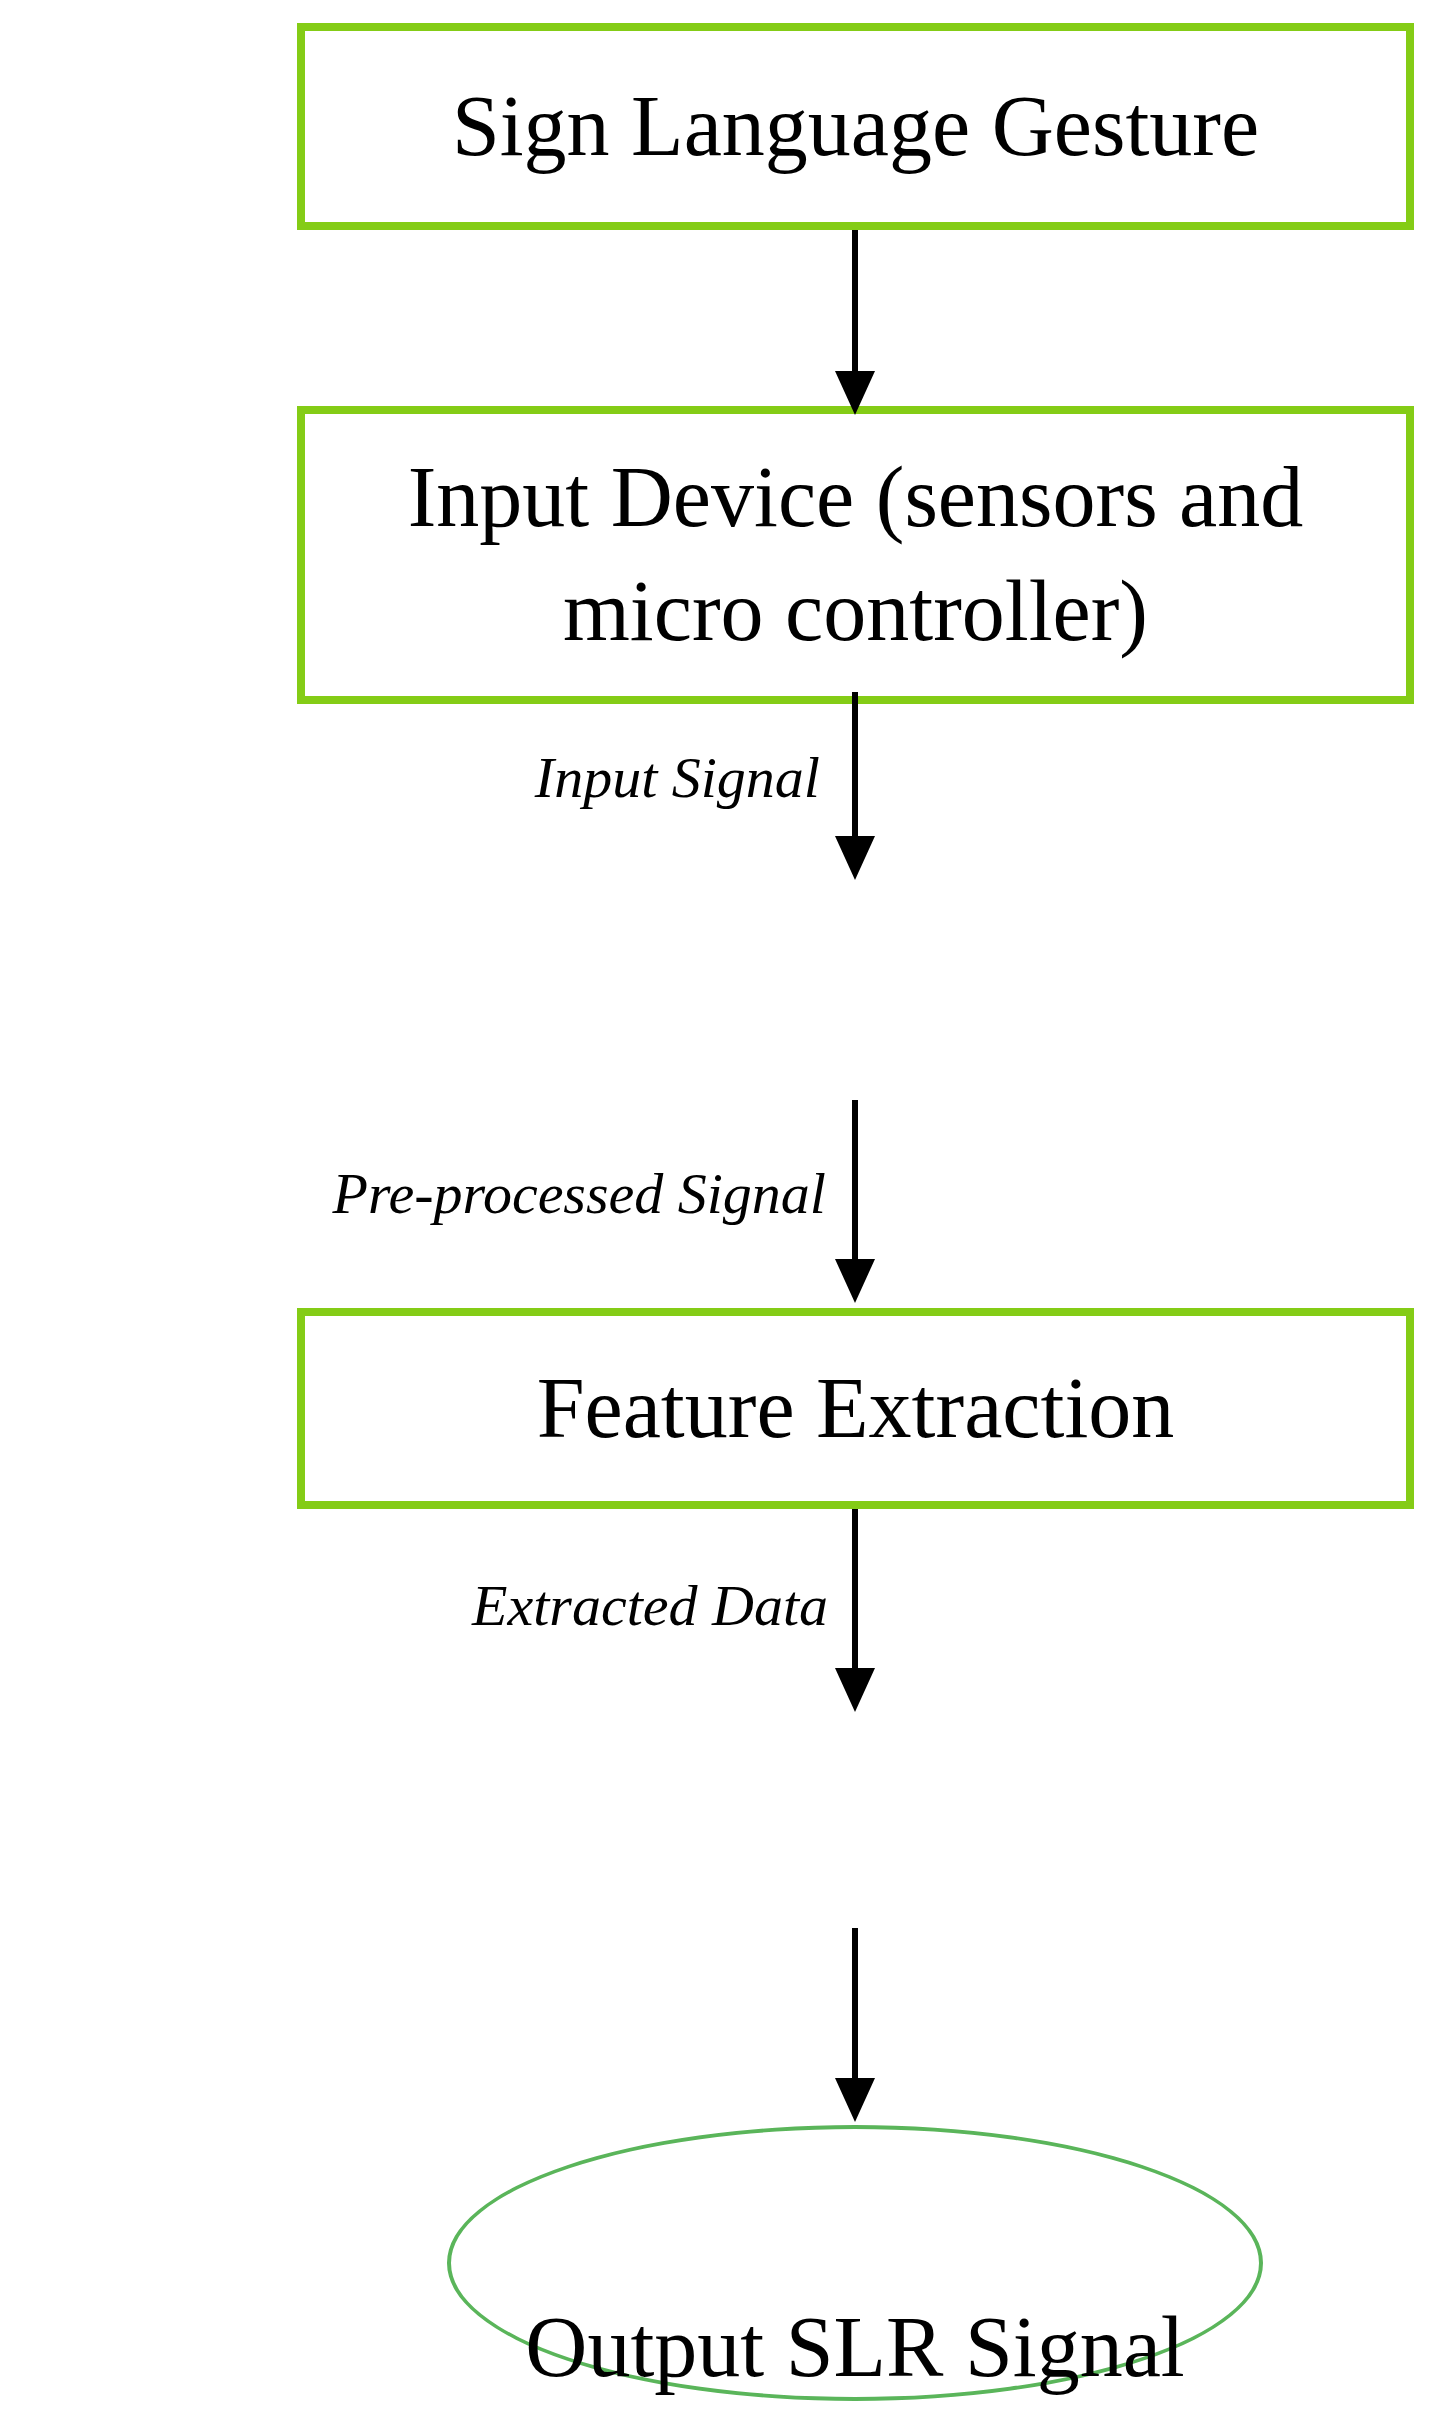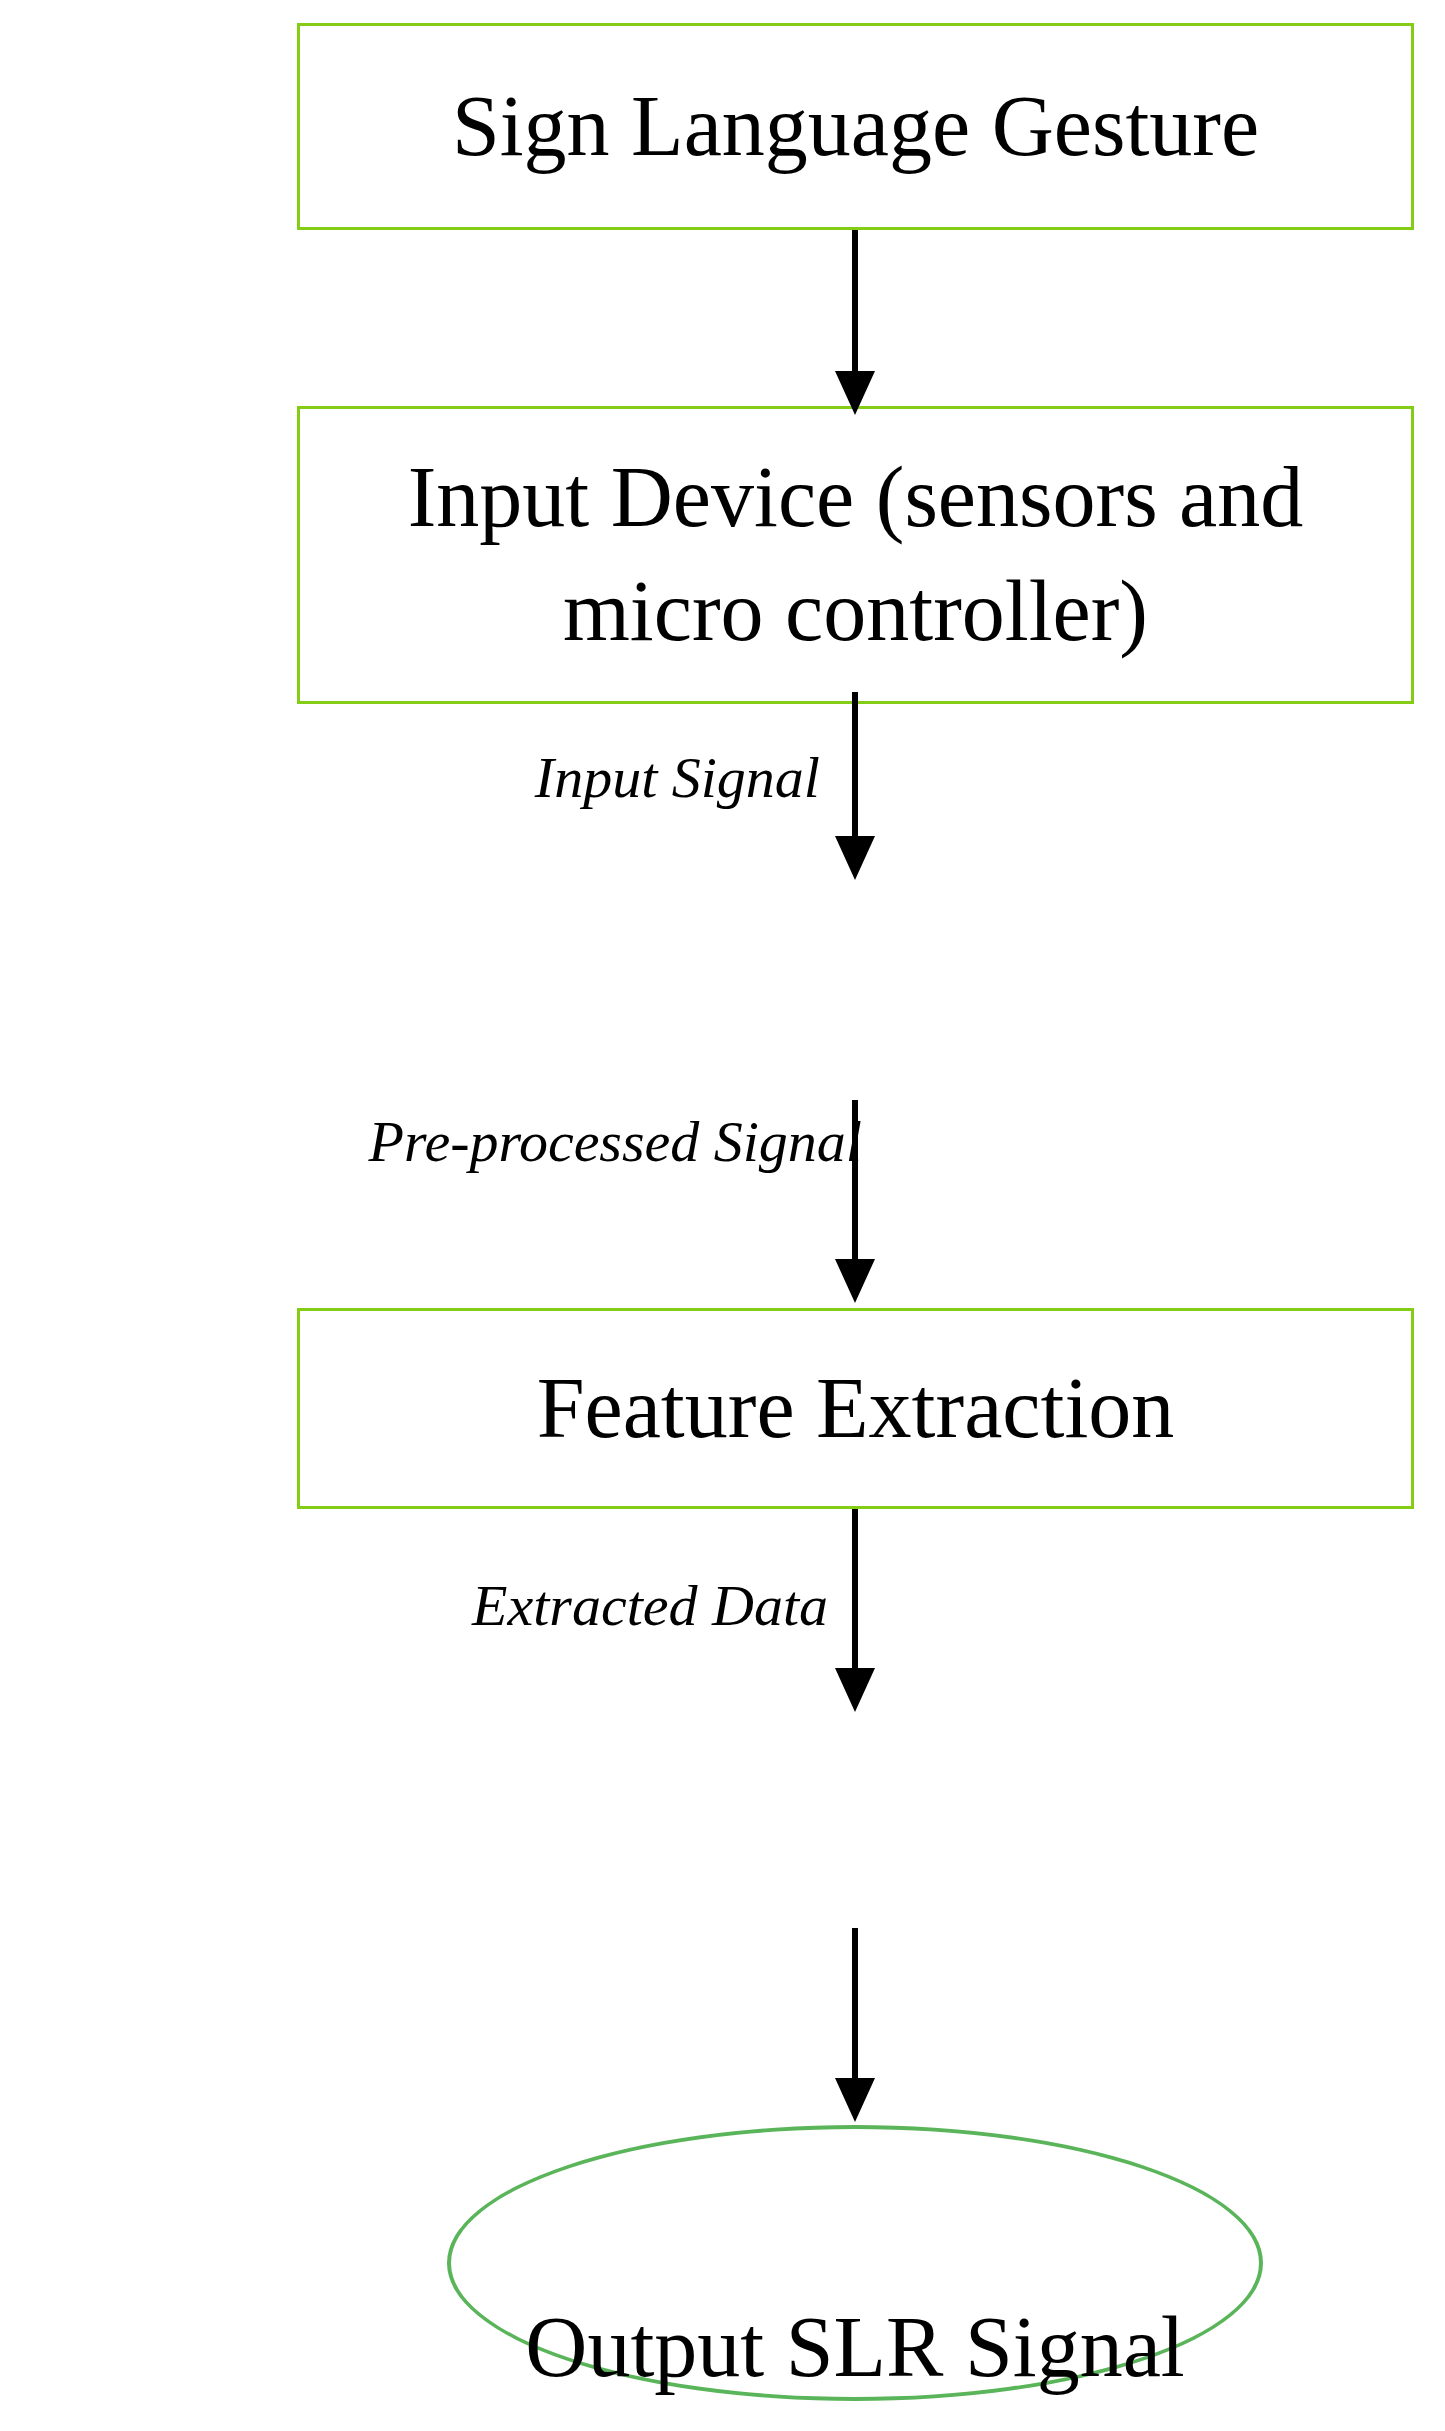--- a/index.html
+++ b/index.html
@@ -15,21 +15,21 @@
     font-family: "Liberation Serif", serif;
     color: #000000;
     overflow: hidden;
   }
   
   .node {
     position: absolute;
     left: 297px;
     width: 1117px;
     box-sizing: border-box;
-    border: 3px solid #84cc16;
+    border: 8px solid #84cc16;
     background: #ffffff;
     display: flex;
     align-items: center;
     justify-content: center;
     text-align: center;
     font-size: 86px;
     line-height: 1.32;
   }
   .node-inner {
     display: inline-block;
@@ -84,21 +84,21 @@
   
   .edge-label {
     position: absolute;
     left: 0;
     text-align: right;
     font-style: italic;
     font-size: 58px;
     white-space: nowrap;
   }
   .l1 { width: 820px; top: 744px; }
-  .l2 { width: 826px; top: 1108px; padding-left: 36px; }
+  .l2 { width: 826px; top: 1160px; }
   .l3 { width: 828px; top: 1572px; }
 </style>
 </head>
 <body>
 
 <div class="canvas">
 
   <div class="node n1">
     <span class="node-inner">Sign Language Gesture</span>
   </div>

